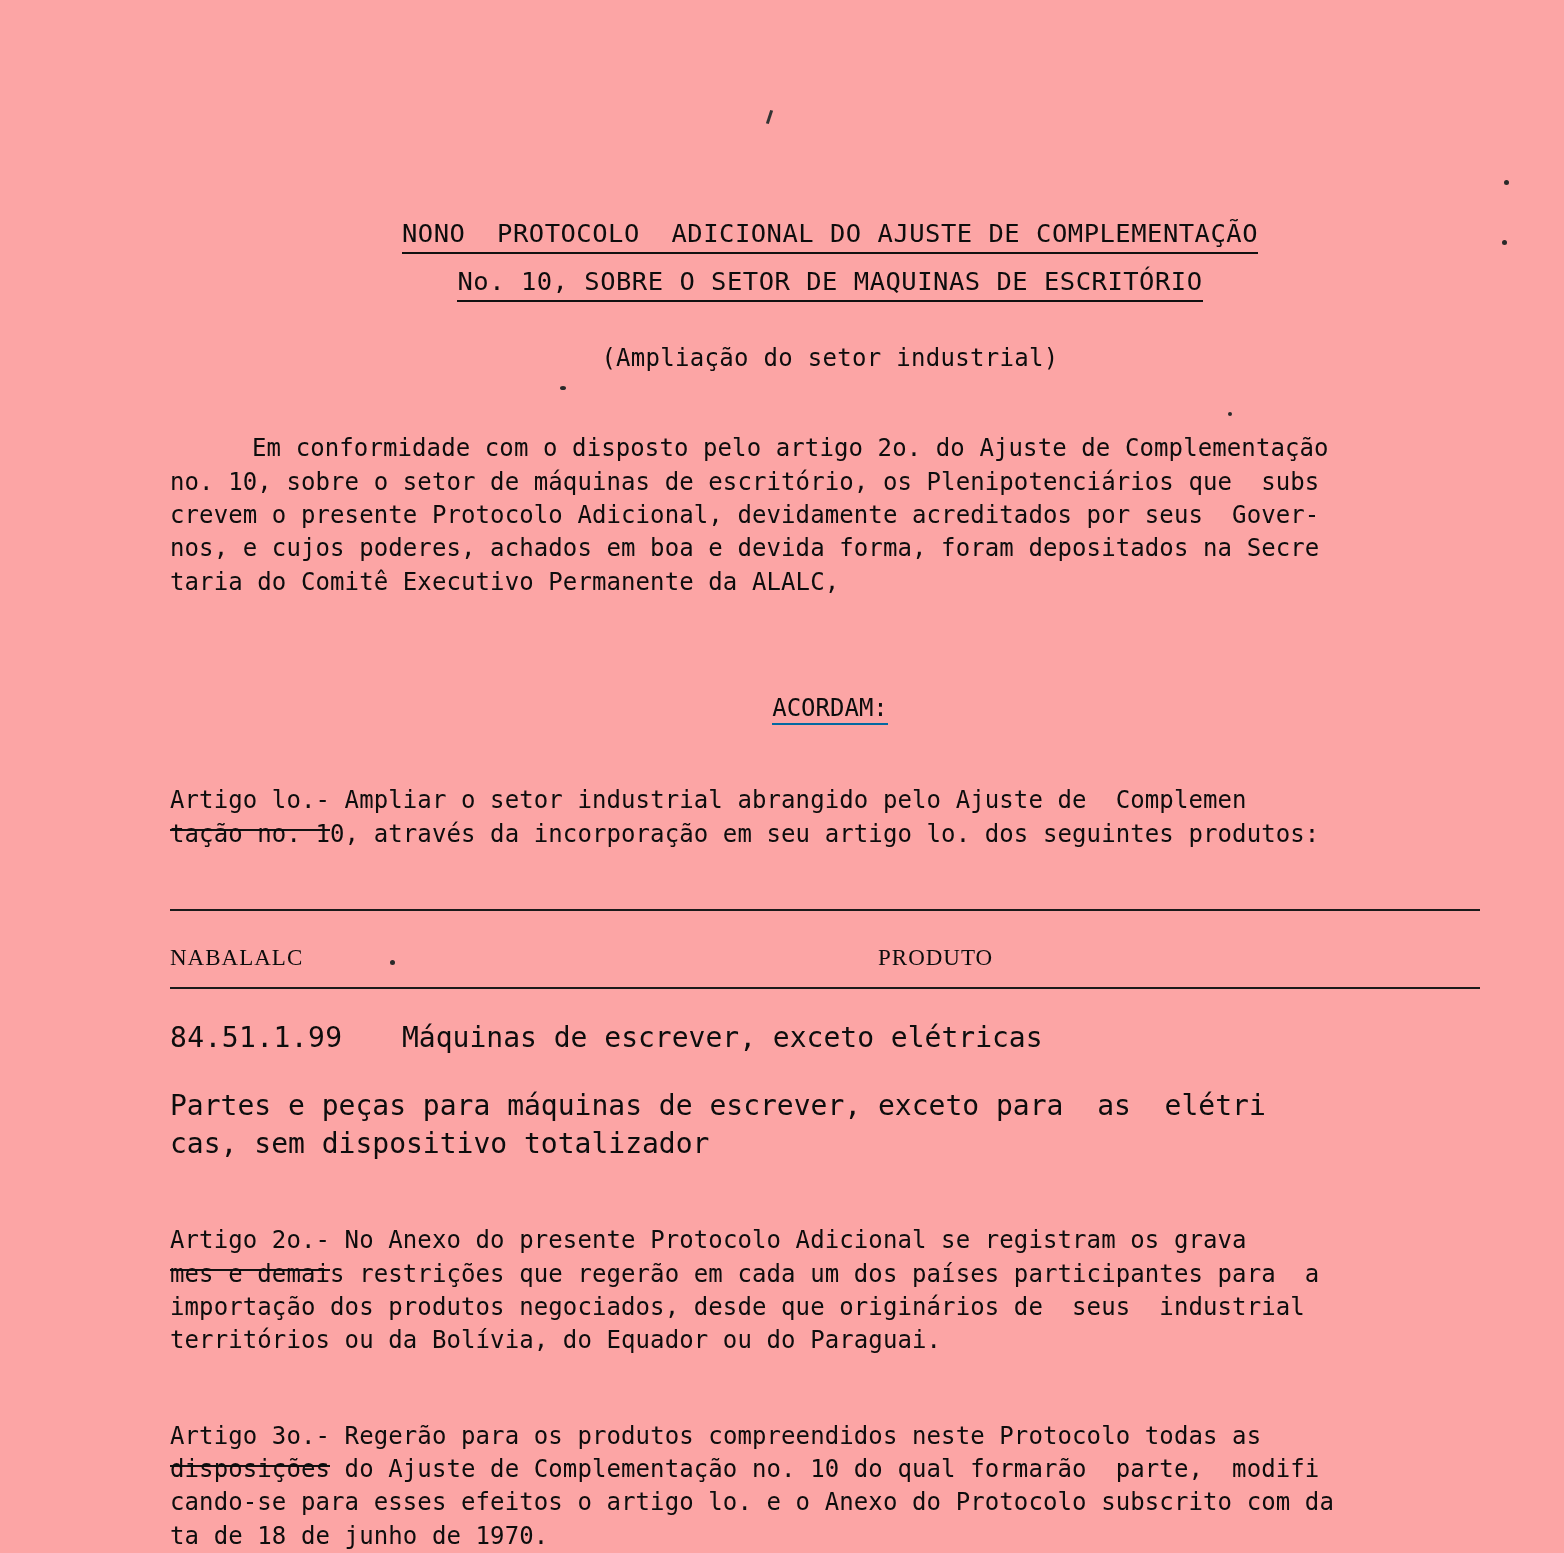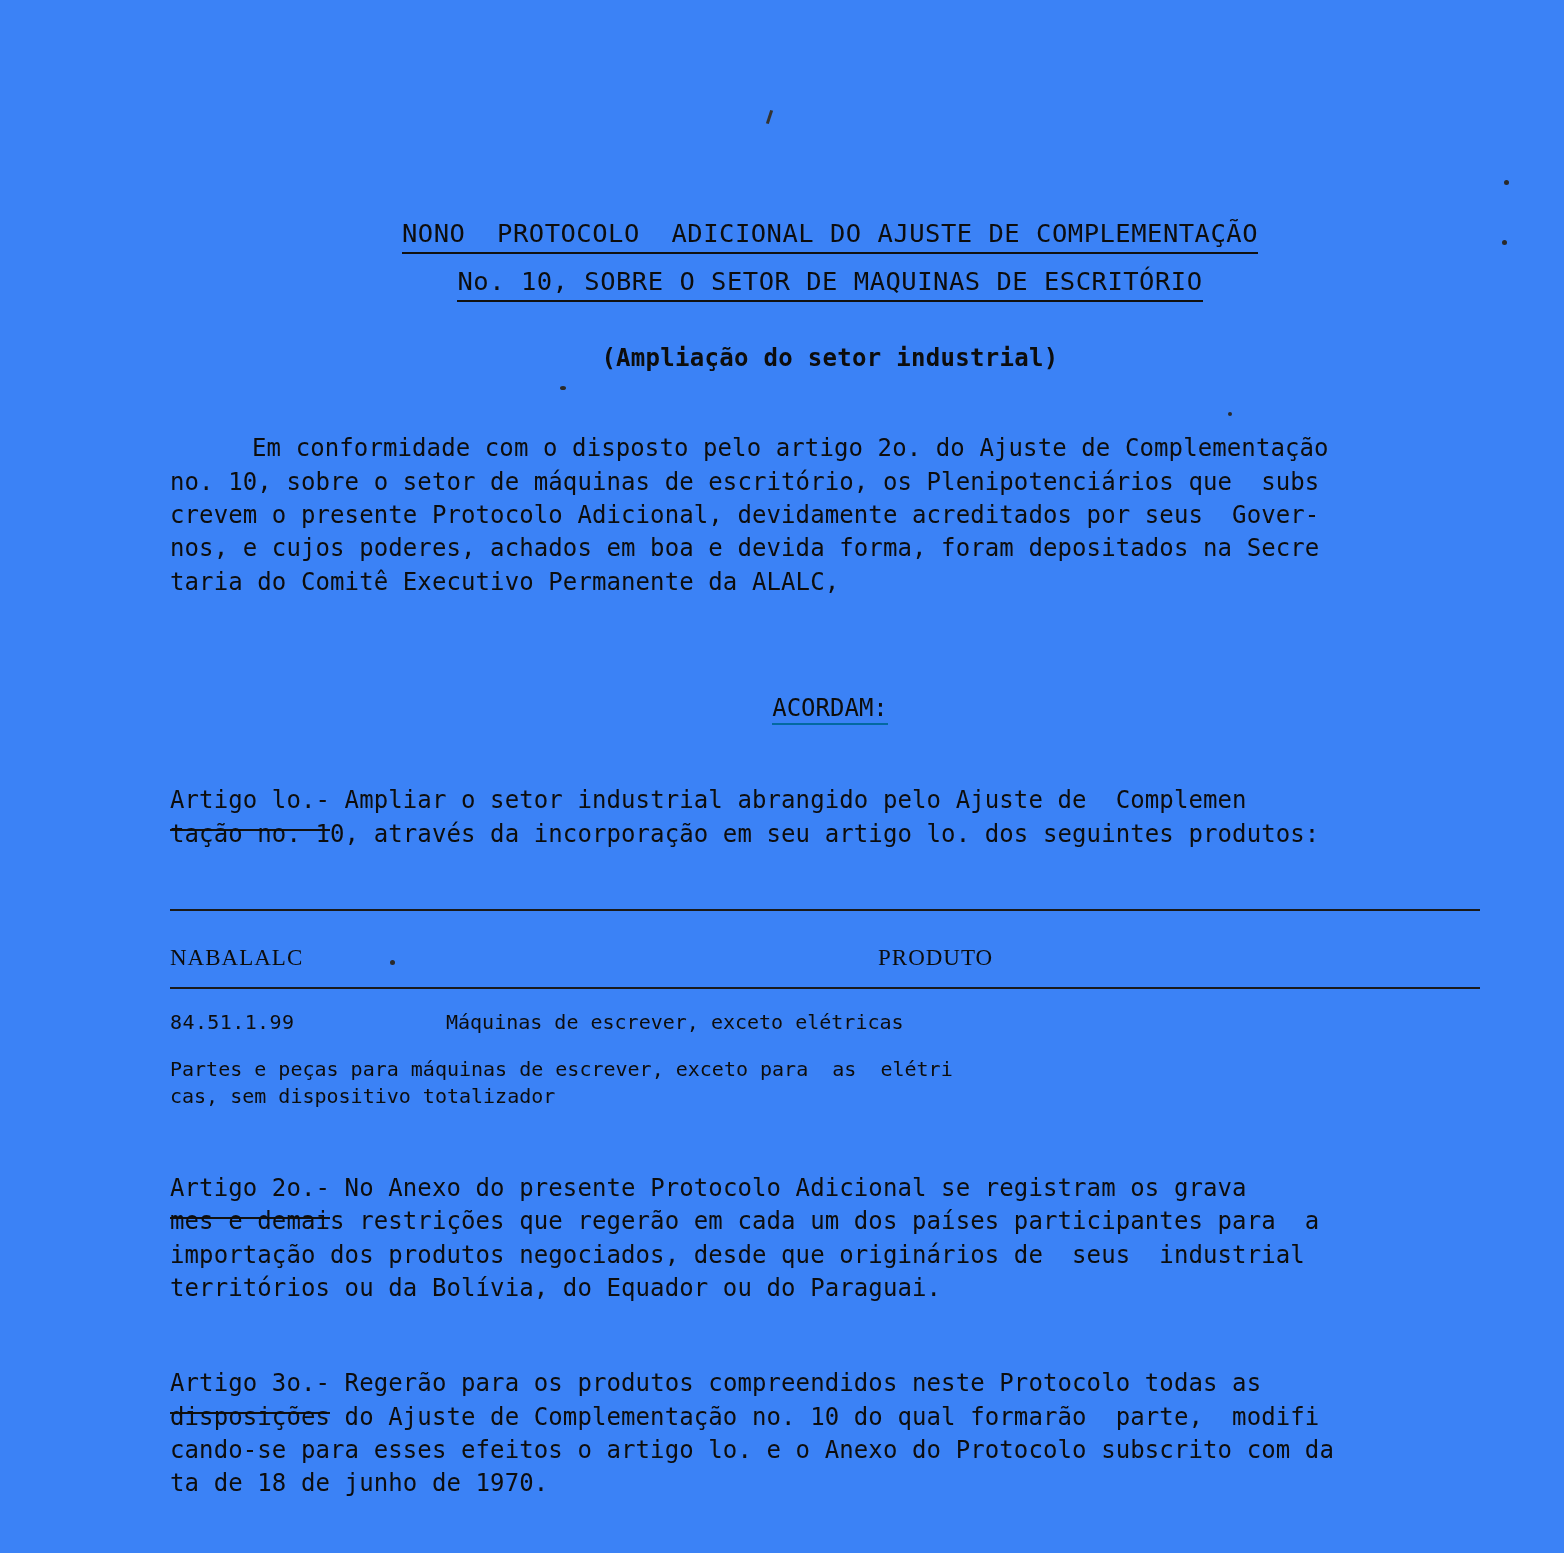--- a/index.html
+++ b/index.html
@@ -9,21 +9,21 @@
   }
   body {
     font-family: "DejaVu Sans Mono", monospace;
     color: #0d0d0d;
   }
   .page {
     position: relative;
     width: 1564px;
     height: 1553px;
     margin: 0 auto;
-    background: #3b82f6;
+    background: #fca5a5;
     overflow: hidden;
   }
   .speck {
     position: absolute;
     background: #2a2a2a;
     border-radius: 50%;
   }
   .doc {
     position: absolute;
     left: 170px;
@@ -45,21 +45,20 @@
   }
   .title-line.second {
     margin-top: 9px;
   }
   .subtitle {
     text-align: center;
     font-size: 24px;
     margin-top: 42px;
     letter-spacing: 0.3px;
     white-space: pre;
-    font-weight: bold;
   }
   .para {
     font-size: 24px;
     line-height: 1.39;
     margin-top: 60px;
     white-space: pre-wrap;
     letter-spacing: 0.1px;
   }
   .para .indent { display: inline-block; width: 82px; }
   .acordam {
@@ -94,24 +93,23 @@
     font-size: 23px;
     padding: 34px 0 16px 0;
     letter-spacing: 1px;
     font-family: Liberation Serif, serif;
   }
   .col-code { width: 232px; flex: none; }
   .col-prod { flex: 1; }
   .thead .col-prod { padding-left: 476px; }
   .trow {
     display: flex;
-    font-size: 20px;
+    font-size: 28px;
     line-height: 1.35;
-    margin-top: 20px;
-    gap: 44px;
+    margin-top: 30px;
   }
   .trow .col-prod { white-space: pre-wrap; }
   .trow:first-of-type { margin-top: 34px; }
   .code { letter-spacing: 0.4px; }
   .tick {
     position: absolute;
     background: #333;
   }
 </style>
 </head>

